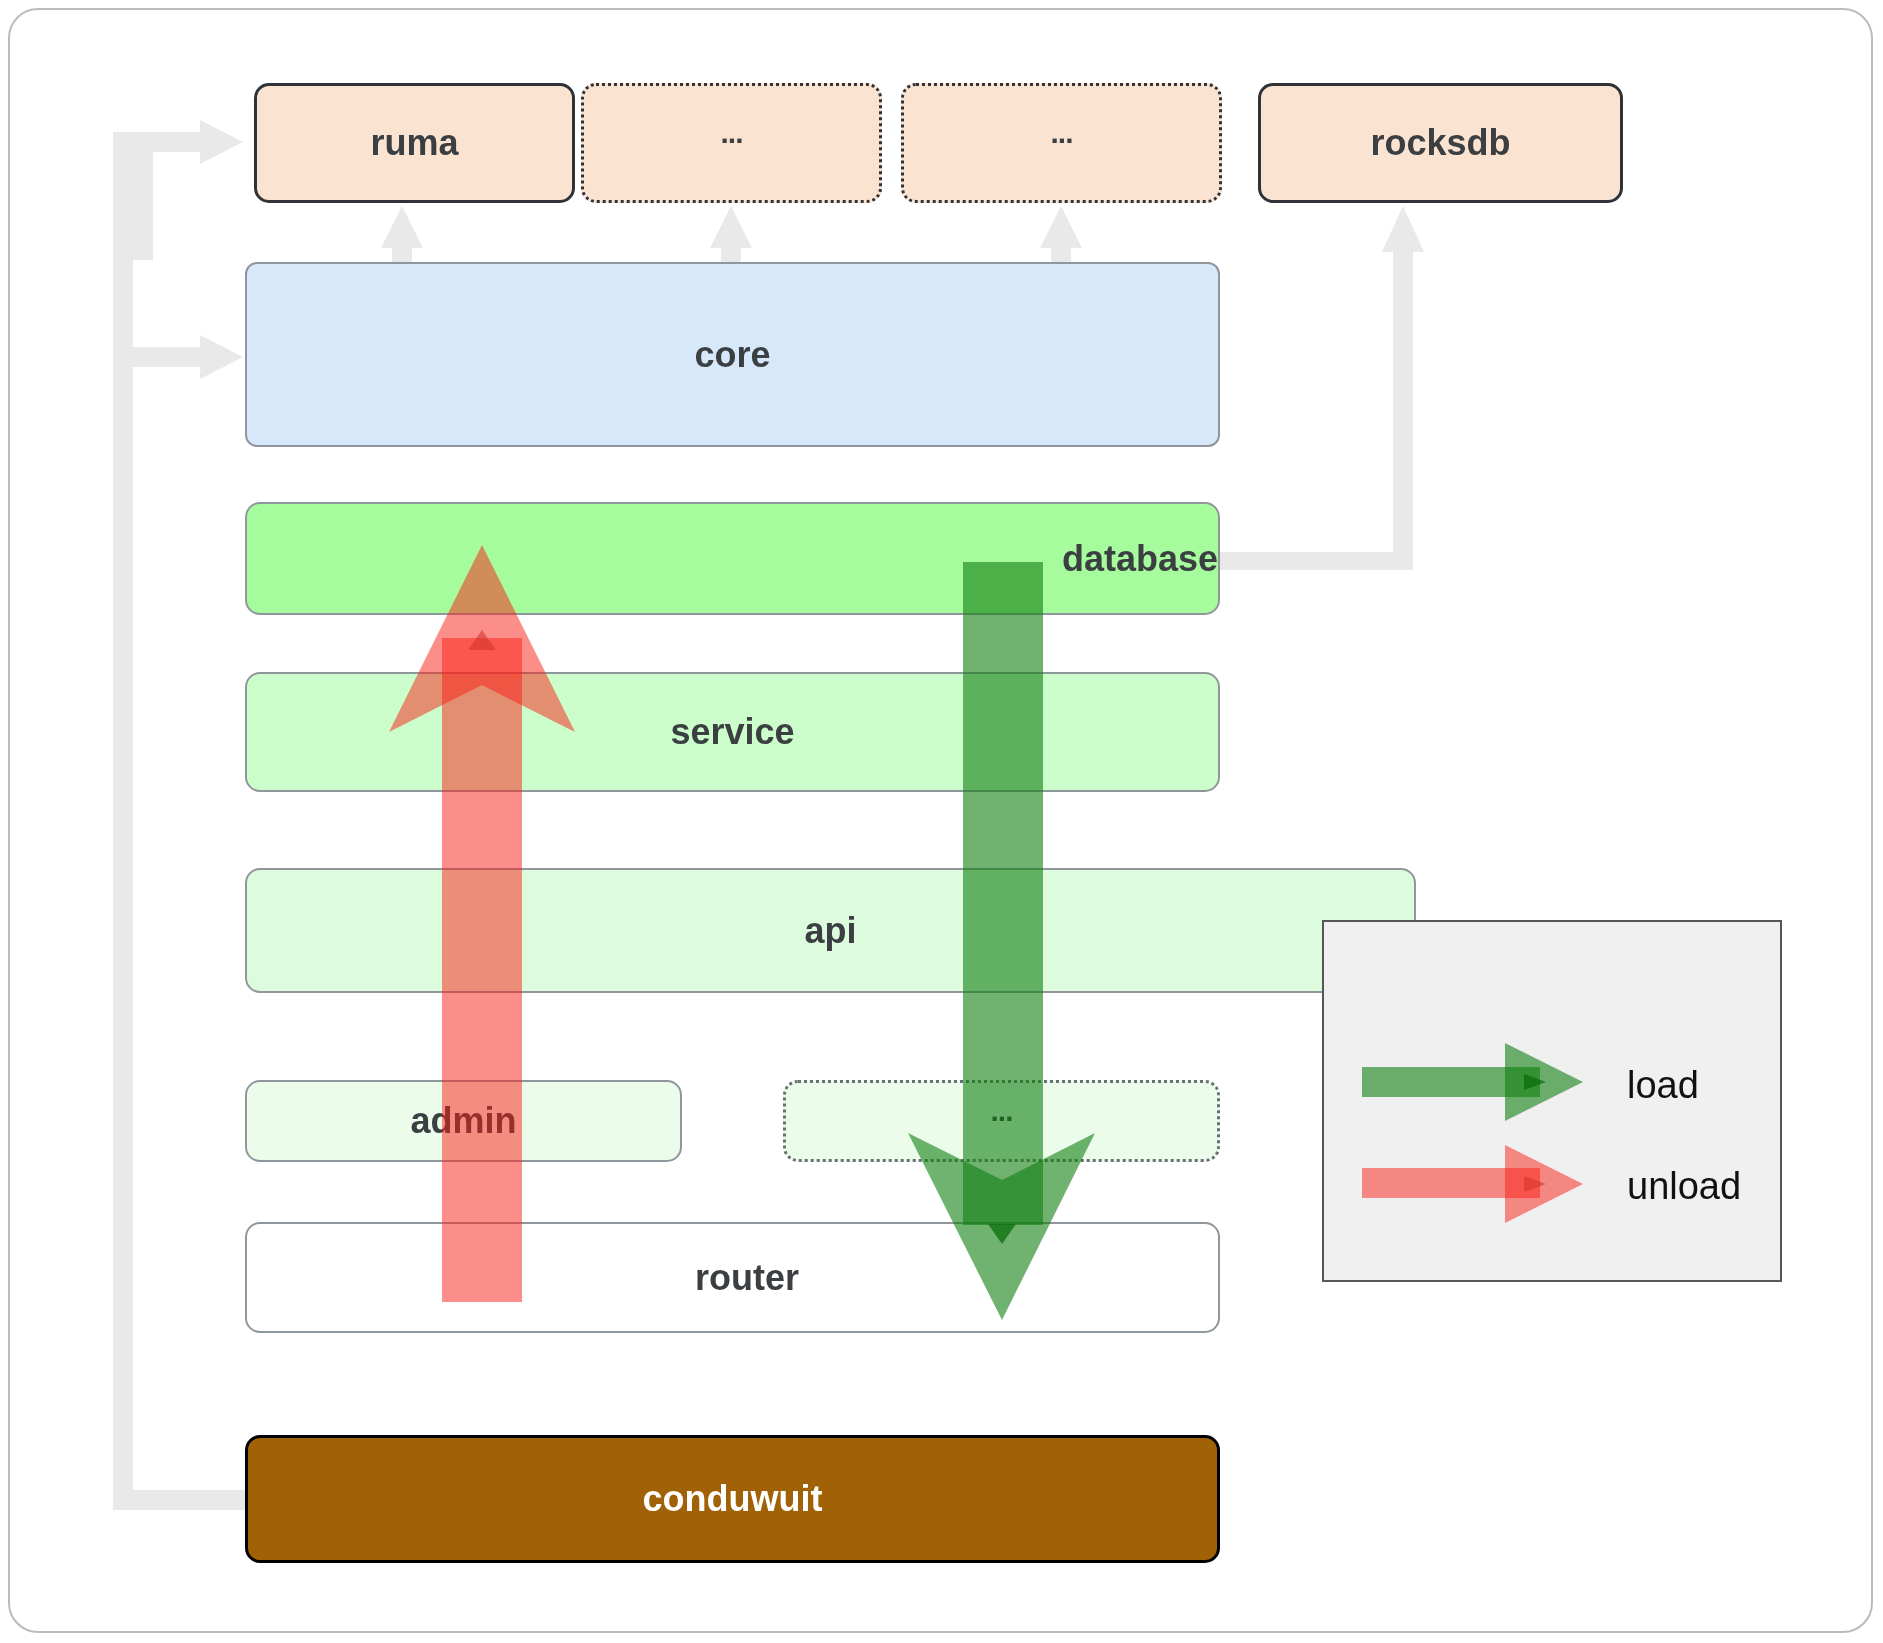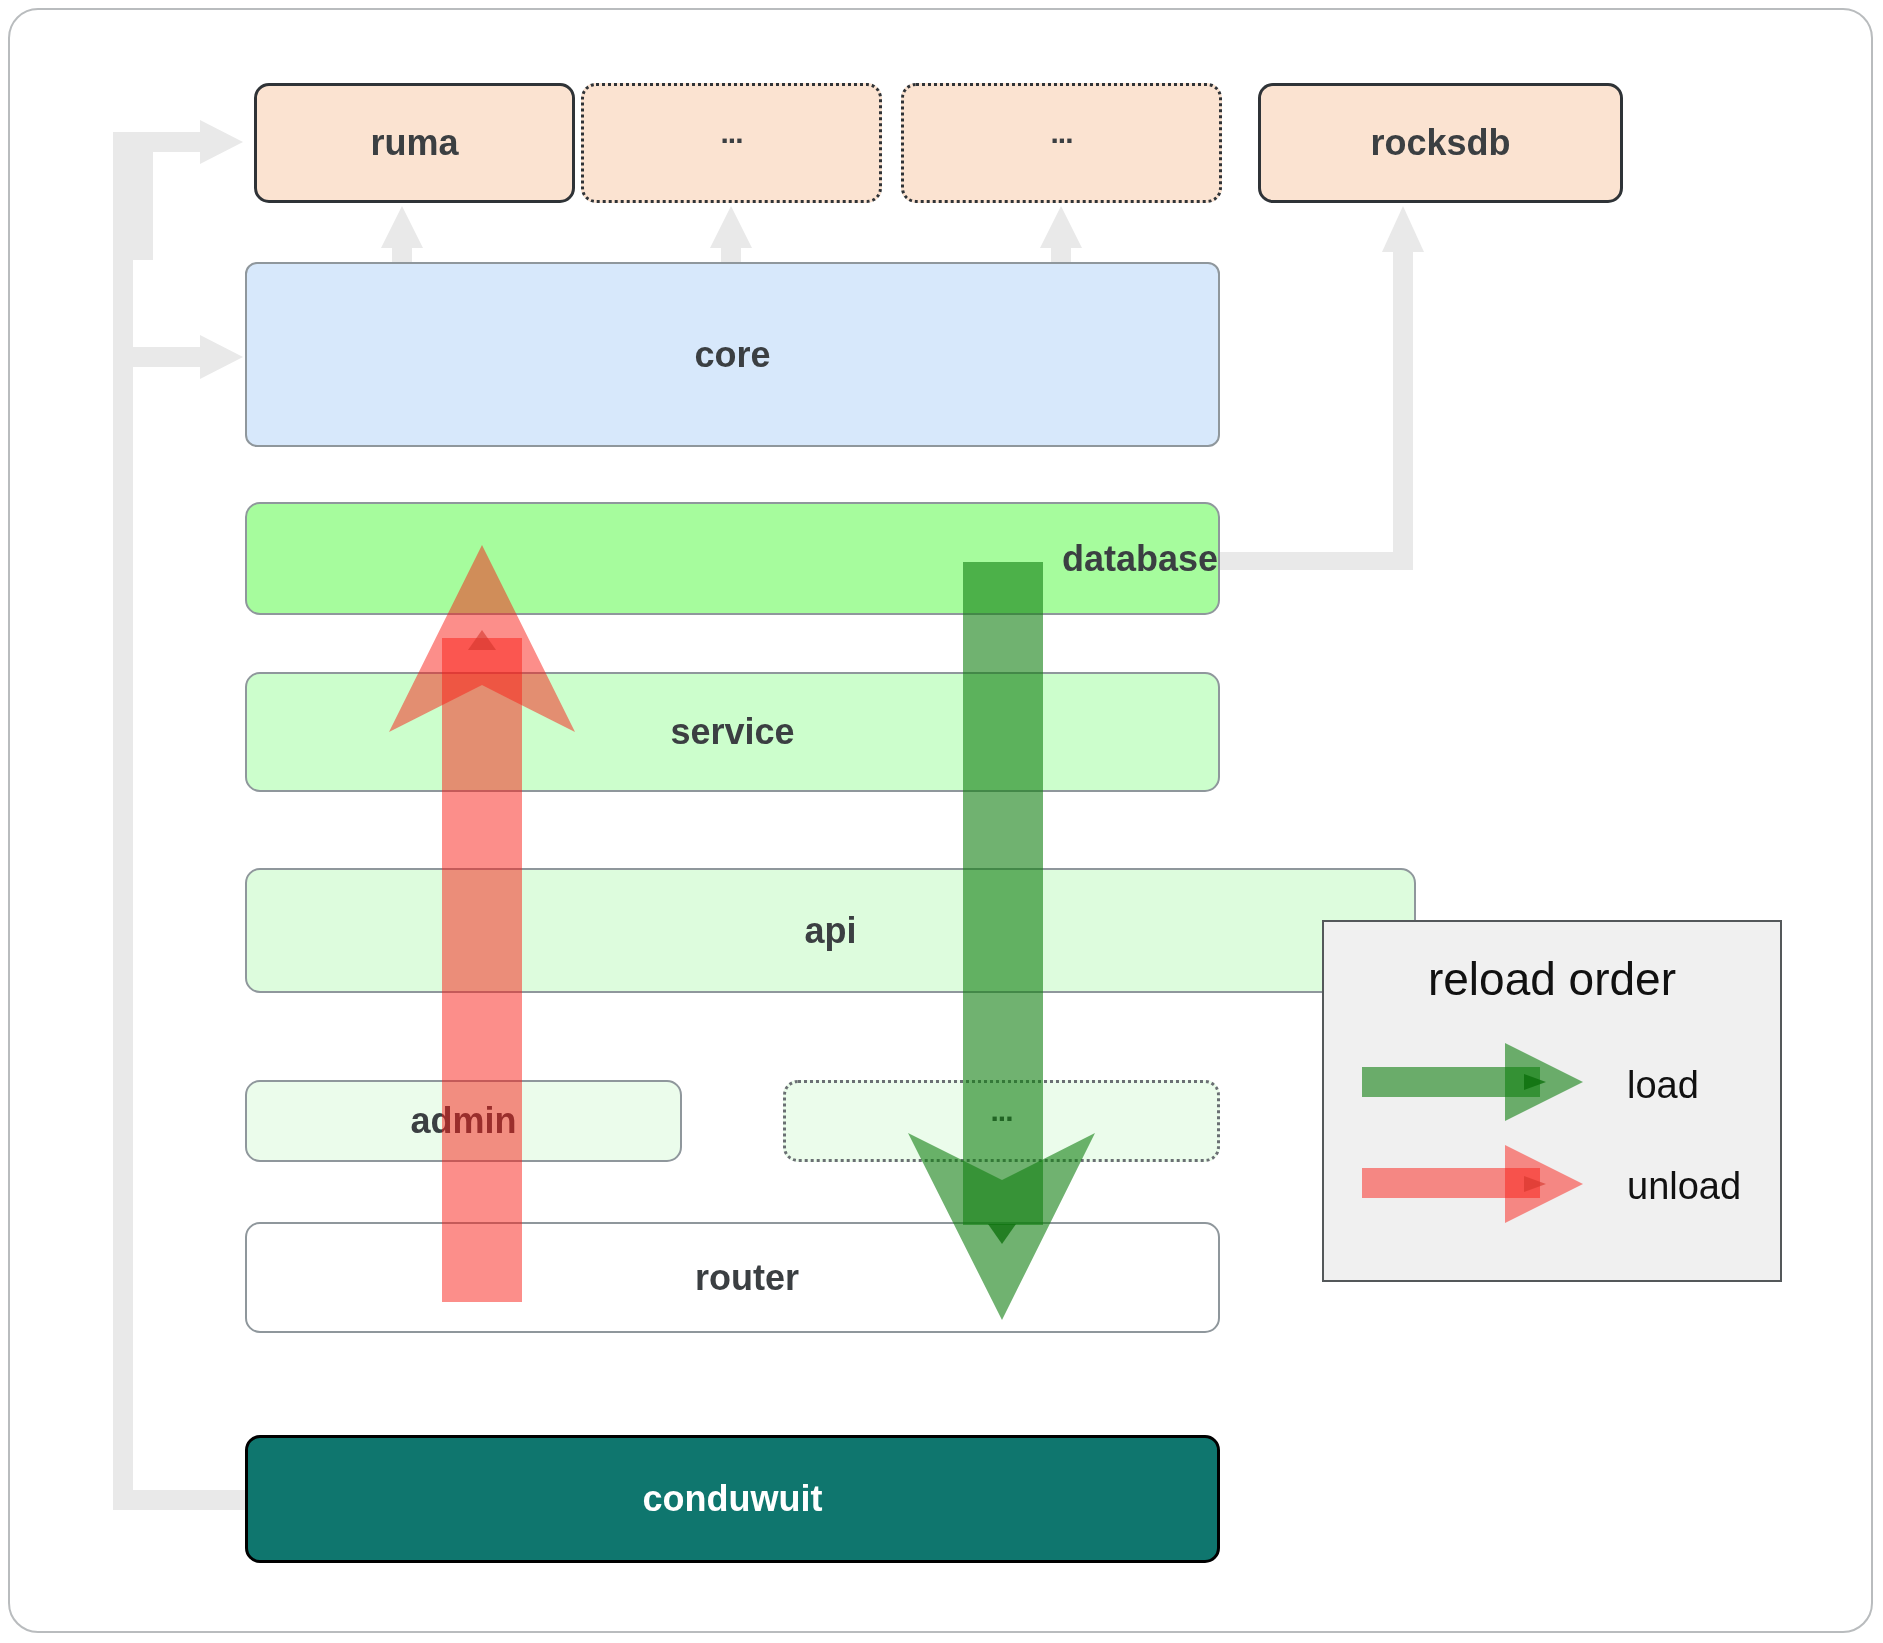--- a/index.html
+++ b/index.html
@@ -13,21 +13,21 @@
   .solid-dark{border:3px solid #2f3337;margin-left:12px;}
   .dotted-dark{border:3px dotted #2f3337;}
   .solid-gray{border:2px solid #8f979c;}
   .peach{background:#fbe3d1;}
   .blue{background:#d7e8fb;border-radius:12px;}
   .dbgreen{background:#a6fc9d;}
   .svcgreen{background:#ccfecc;}
   .apigreen{background:#ddfcdd;}
   .palegreen{background:#ebfceb;}
   .white{background:#ffffff;padding-left:29px;}
-  .navy{background:#0f766e;border:3px solid #000000;color:#ffffff;}
+  .navy{background:#a16207;border:3px solid #000000;color:#ffffff;}
   
   .b-ruma{left:242px;top:83px;width:321px;height:120px;}
   .b-dots1{left:581px;top:83px;width:301px;height:120px;}
   .b-dots2{left:901px;top:83px;width:321px;height:120px;}
   .b-rocksdb{left:1246px;top:83px;width:365px;height:120px;}
   .b-core{left:245px;top:262px;width:975px;height:185px;}
   .b-database{left:245px;top:502px;width:975px;height:113px;justify-content:flex-end;}
   .b-service{left:245px;top:672px;width:975px;height:120px;}
   .b-api{left:245px;top:852px;width:1171px;height:125px;margin-top:16px;}
   .b-admin{left:245px;top:1080px;width:437px;height:82px;}
@@ -112,21 +112,20 @@
   <span class="dots">...</span>
 </div>
 <div class="box white solid-gray b-router">
   <span>router</span>
 </div>
 <div class="box navy b-conduwuit">
   <span>conduwuit</span>
 </div>
 
 <div class="legend">
-  <div class="legend-title">reload order</div>
   <div class="legend-label ll-load">load</div>
   <div class="legend-label ll-unload">unload</div>
 </div>
 
 <svg class="layer">
 
   <g>
     <rect x="963" y="562" width="80" height="663" fill="#107f10" fill-opacity="0.6"></rect>
     <polygon points="908,1133 1002,1180 1095,1133 1002,1320" fill="#107f10" fill-opacity="0.6"></polygon>
     <polygon points="988,1224 1016,1224 1002,1244" fill="#0a6e0a" fill-opacity="0.75"></polygon>

